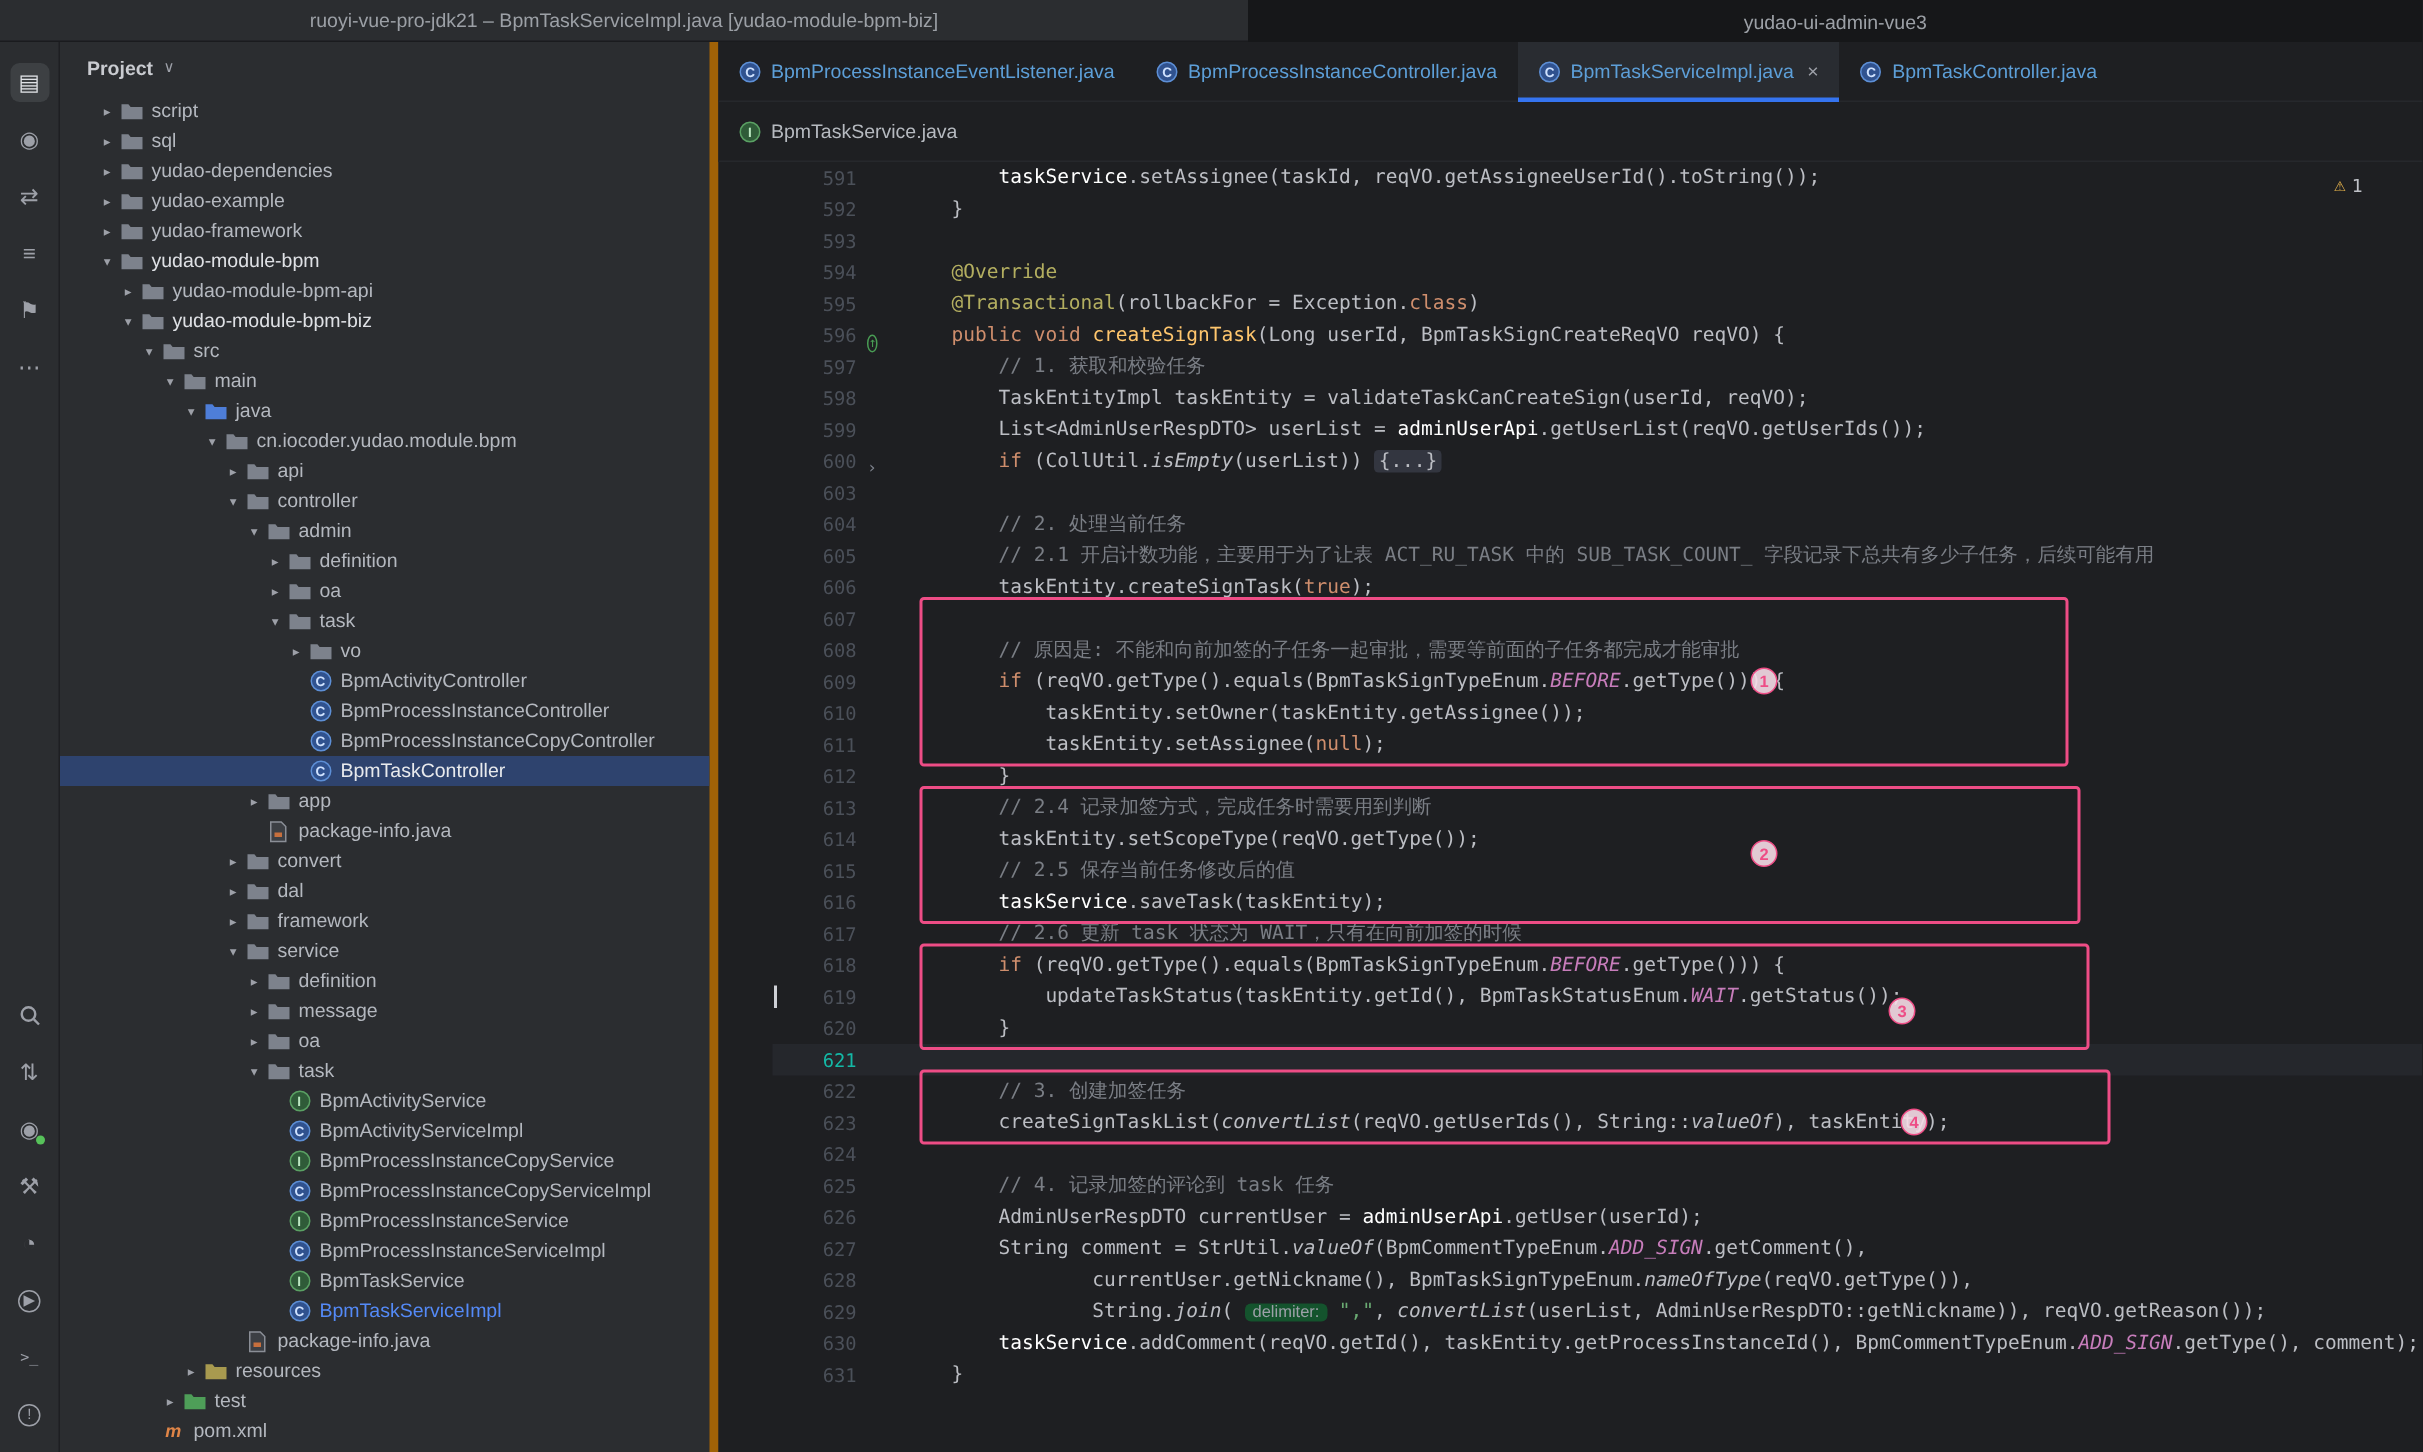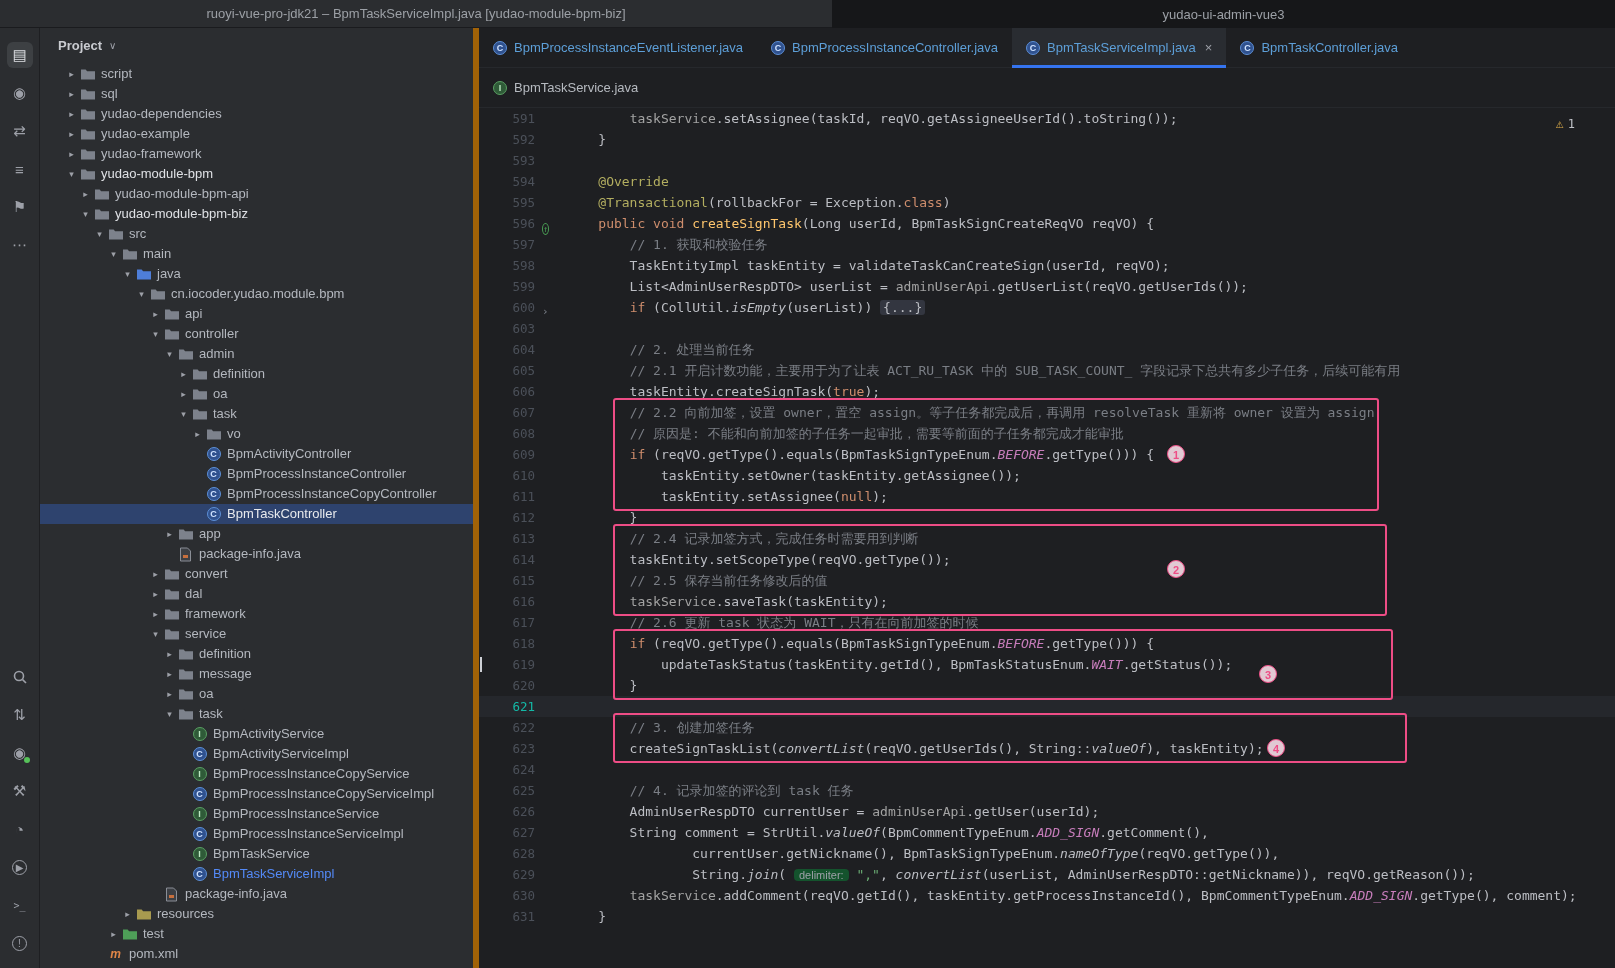--- a/index.html
+++ b/index.html
@@ -53,29 +53,29 @@
   .tab { display:flex; align-items:center; padding:0 14px; position:relative; cursor:pointer; }
   .tab .t-ico { margin-right:7px; display:inline-flex; }
   .tab .lbl { font-size:13px; color:#5d9fd8; }
   .tab.plain .lbl { color:#b6bac0; }
   .tab.active { background:#292c31; }
   .tab.active::after { content:""; position:absolute; left:0; right:0; bottom:-1px; height:3px;
                        background:#3574f0; }
   .tab .close { margin-left:9px; color:#9da0a8; font-size:13px; cursor:pointer; }
   
   .code-area { position:relative; flex:1; overflow:hidden;
-               font-family:"DejaVu Sans Mono","Liberation Mono",monospace; font-size:13px; }
+               font-family:"DejaVu Sans Mono","Liberation Mono",monospace; font-size:13px;padding-left:36px; }
   .code-line { position:relative; height:21px; white-space:pre; line-height:21px; }
   .code-line.current { background:#25272c; }
   .ln { position:absolute; left:0; top:0; width:56px; text-align:right; color:#4b5059;
         font-size:12.5px; cursor:pointer; }
   .code-line.current .ln { color:#14b8a6; }
   .code-text { position:absolute; left:88px; top:0; }
   .tk-d { color:#bcbec4; } .tk-k { color:#cf8e6d; } .tk-a { color:#b3ae60; }
-  .tk-c { color:#7a7e85; } .tk-s { color:#6aab73; } .tk-f { color:#a3a3a3; }
+  .tk-c { color:#7a7e85; } .tk-s { color:#6aab73; } .tk-f { color:#ffffff; }
   .tk-sf { color:#c77dbb; font-style:italic; } .tk-m { color:#ffc66d; }
   .tk-sm { color:#bcbec4; font-style:italic; }
   .tk-fold { background:#333640; color:#bcbec4; border-radius:3px; padding:0 3px; }
   .tk-hint { background:#14532d; color:#9da0a8; border-radius:4px; padding:0 5px; font-size:11px;
              font-family:"Liberation Sans",sans-serif; }
   .gutter-ico { position:absolute; left:63px; top:4px; }
   .ovr { width:13px; height:13px; border:1.2px solid #499c54; border-radius:50%; color:#499c54;
          font-size:9px; line-height:11px; text-align:center; cursor:pointer; }
   .foldc { color:#7d828c; font-size:11px; cursor:pointer; }
   .caret-bar { position:absolute; left:1px; top:3px; width:2px; height:15px; background:#ced0d6; }
@@ -562,21 +562,21 @@
           <div class="code-line"><span class="ln">595</span><span class="code-text"><span class="tk-d">    </span><span class="tk-a">@Transactional</span><span class="tk-d">(rollbackFor = Exception.</span><span class="tk-k">class</span><span class="tk-d">)</span></span></div>
           <div class="code-line"><span class="ln">596</span><span class="gutter-ico"><span class="ovr">↑</span></span><span class="code-text"><span class="tk-d">    </span><span class="tk-k">public</span><span class="tk-d"> </span><span class="tk-k">void</span><span class="tk-d"> </span><span class="tk-m">createSignTask</span><span class="tk-d">(Long userId, BpmTaskSignCreateReqVO reqVO) {</span></span></div>
           <div class="code-line"><span class="ln">597</span><span class="code-text"><span class="tk-d">        </span><span class="tk-c">// 1. 获取和校验任务</span></span></div>
           <div class="code-line"><span class="ln">598</span><span class="code-text"><span class="tk-d">        TaskEntityImpl taskEntity = validateTaskCanCreateSign(userId, reqVO);</span></span></div>
           <div class="code-line"><span class="ln">599</span><span class="code-text"><span class="tk-d">        List&lt;AdminUserRespDTO&gt; userList = </span><span class="tk-f">adminUserApi</span><span class="tk-d">.getUserList(reqVO.getUserIds());</span></span></div>
           <div class="code-line"><span class="ln">600</span><span class="gutter-ico foldc">›</span><span class="code-text"><span class="tk-d">        </span><span class="tk-k">if</span><span class="tk-d"> (CollUtil.</span><span class="tk-sm">isEmpty</span><span class="tk-d">(userList)) </span><span class="tk-fold">{...}</span></span></div>
           <div class="code-line"><span class="ln">603</span><span class="code-text"></span></div>
           <div class="code-line"><span class="ln">604</span><span class="code-text"><span class="tk-d">        </span><span class="tk-c">// 2. 处理当前任务</span></span></div>
           <div class="code-line"><span class="ln">605</span><span class="code-text"><span class="tk-d">        </span><span class="tk-c">// 2.1 开启计数功能，主要用于为了让表 ACT_RU_TASK 中的 SUB_TASK_COUNT_ 字段记录下总共有多少子任务，后续可能有用</span></span></div>
           <div class="code-line"><span class="ln">606</span><span class="code-text"><span class="tk-d">        taskEntity.createSignTask(</span><span class="tk-k">true</span><span class="tk-d">);</span></span></div>
-          <div class="code-line"><span class="ln">607</span><span class="code-text"><span class="tk-d">        </span><span class="tk-c">// 2.2 向前加签，设置 owner，置空 assign。等子任务都完成后，再调用 resolveTask 重新将 owner 设置为 assign</span></span></div>
+          <div class="code-line"><span class="ln">607</span></div>
           <div class="code-line"><span class="ln">608</span><span class="code-text"><span class="tk-d">        </span><span class="tk-c">// 原因是: 不能和向前加签的子任务一起审批，需要等前面的子任务都完成才能审批</span></span></div>
           <div class="code-line"><span class="ln">609</span><span class="code-text"><span class="tk-d">        </span><span class="tk-k">if</span><span class="tk-d"> (reqVO.getType().equals(BpmTaskSignTypeEnum.</span><span class="tk-sf">BEFORE</span><span class="tk-d">.getType())) {</span></span></div>
           <div class="code-line"><span class="ln">610</span><span class="code-text"><span class="tk-d">            taskEntity.setOwner(taskEntity.getAssignee());</span></span></div>
           <div class="code-line"><span class="ln">611</span><span class="code-text"><span class="tk-d">            taskEntity.setAssignee(</span><span class="tk-k">null</span><span class="tk-d">);</span></span></div>
           <div class="code-line"><span class="ln">612</span><span class="code-text"><span class="tk-d">        }</span></span></div>
           <div class="code-line"><span class="ln">613</span><span class="code-text"><span class="tk-d">        </span><span class="tk-c">// 2.4 记录加签方式，完成任务时需要用到判断</span></span></div>
           <div class="code-line"><span class="ln">614</span><span class="code-text"><span class="tk-d">        taskEntity.setScopeType(reqVO.getType());</span></span></div>
           <div class="code-line"><span class="ln">615</span><span class="code-text"><span class="tk-d">        </span><span class="tk-c">// 2.5 保存当前任务修改后的值</span></span></div>
           <div class="code-line"><span class="ln">616</span><span class="code-text"><span class="tk-d">        </span><span class="tk-f">taskService</span><span class="tk-d">.saveTask(taskEntity);</span></span></div>
           <div class="code-line"><span class="ln">617</span><span class="code-text"><span class="tk-d">        </span><span class="tk-c">// 2.6 更新 task 状态为 WAIT，只有在向前加签的时候</span></span></div>

